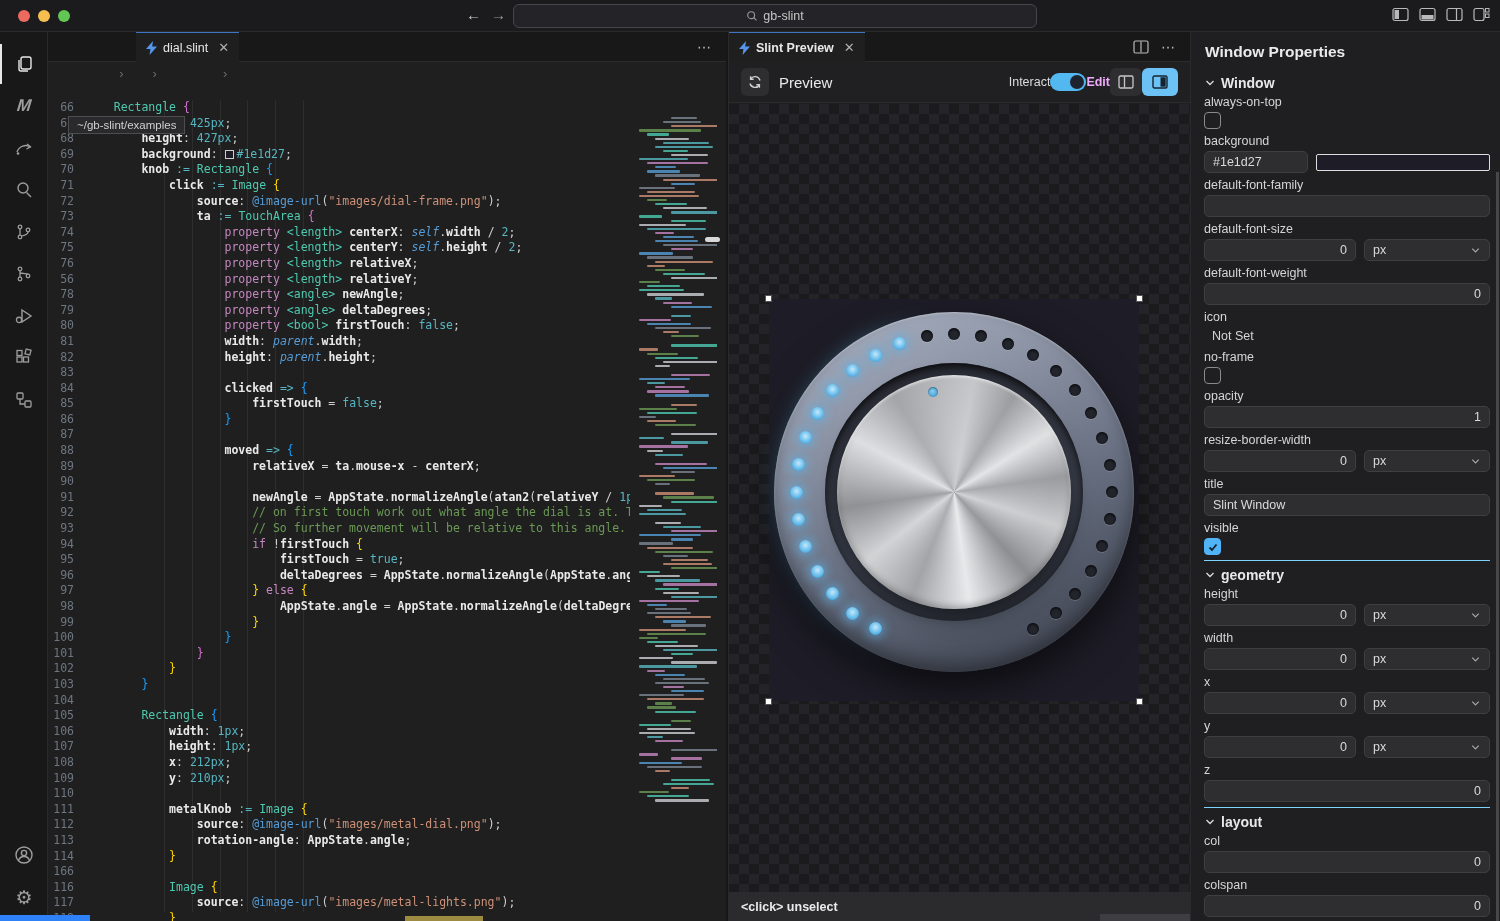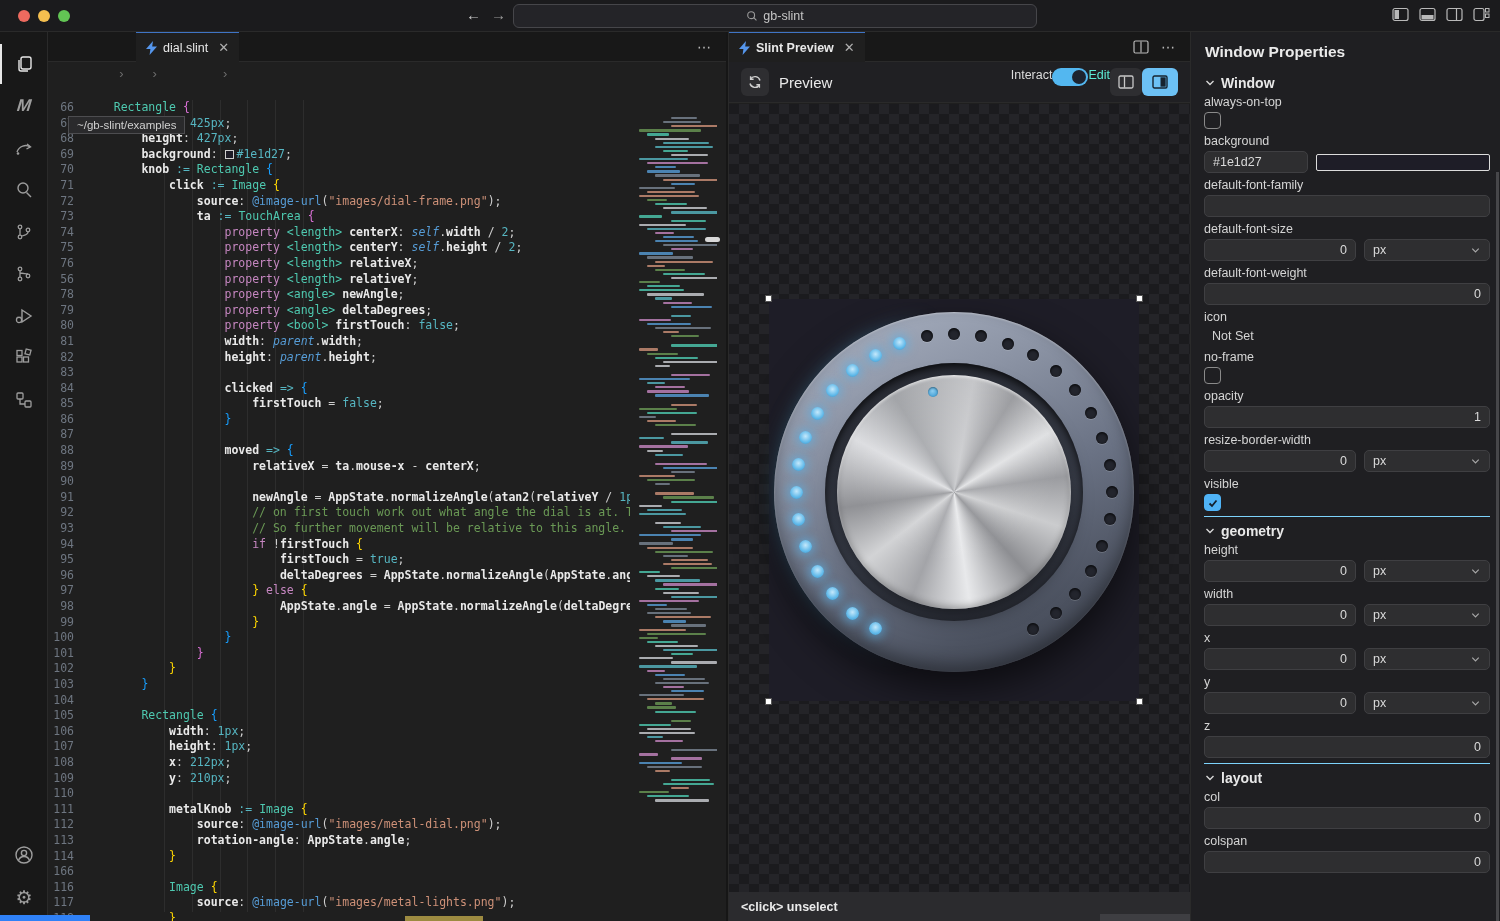--- a/index.html
+++ b/index.html
@@ -55,23 +55,23 @@
   .editor-bottom-hl { position:absolute; left:357px; bottom:0; width:78px; height:5px; background:#9d8b41; }
 
   .sash { width:2px; background:#161616; flex:none; }
 
   
   .group2 { position:relative; width:462px; height:889px; flex:none; background:#1f1f1f; overflow:hidden; border-left:1px solid #2a2a2a; }
   .tab2 { left:0px; }
   .toolbar { height:41px; background:#202023; display:flex; align-items:center; padding:0 12px; gap:10px; border-bottom:1px solid #2a2a2a; }
   .refresh-btn { width:28px; height:28px; background:#2e2e31; border-radius:6px; display:flex; align-items:center; justify-content:center; color:#cfcfcf; }
   .preview-title { font-size:15px; color:#e9e9e9; }
-  .toolbar-right { margin-left:auto; display:flex; align-items:flex-start; }
+  .toolbar-right { margin-left:auto; display:flex; align-items:center; }
   .toggle-label { font-size:12.5px; color:#dcdcdc; }
-  .toggle-label.bold { font-weight:400; color:#5eead4; }
+  .toggle-label.bold { font-weight:700; color:#f0abfc; }
   .toggle { width:36px; height:18px; border-radius:9px; background:#53b7f0; position:relative; }
   .toggle .knob { position:absolute; right:2px; top:2px; width:14px; height:14px; border-radius:50%; background:#1d2430; }
   .tb-btn { width:32px; height:28px; border-radius:6px; display:flex; align-items:center; justify-content:center; background:#2e2e31; }
   .tb-btn.active { background:#6cc1f5; width:36px; }
 
   .preview-content { position:absolute; left:0; top:72px; width:462px; height:788px; overflow:hidden;
     background-color:#1b1b1e;
     background-image:
       linear-gradient(45deg,#242428 25%,transparent 25%,transparent 75%,#242428 75%),
       linear-gradient(45deg,#242428 25%,transparent 25%,transparent 75%,#242428 75%);
@@ -698,20 +698,24 @@
                   <span>px</span>
                   <span>
                     <svg width="11" height="11" viewBox="0 0 12 12">
                       <path d="M2.5 4l3.5 3.5L9.5 4" stroke="#a8a8a8" stroke-width="1.3" fill="none"></path>
                     </svg>
                   </span>
                 </div>
               </div>
             </div>
             <div class="field">
+              <div class="field-label">title</div>
+              <div class="inputbox">Slint Window</div>
+            </div>
+            <div class="field">
               <div class="field-label">visible</div>
               <div class="checkbox checked">
                 <svg width="12" height="12" viewBox="0 0 12 12">
                   <path d="M2.5 6.5l2.5 2.5 4.5-5.5" stroke="#14212e" stroke-width="1.8" fill="none"></path>
                 </svg>
               </div>
             </div>
           </div>
           <div class="section">
             <div class="section-header">

